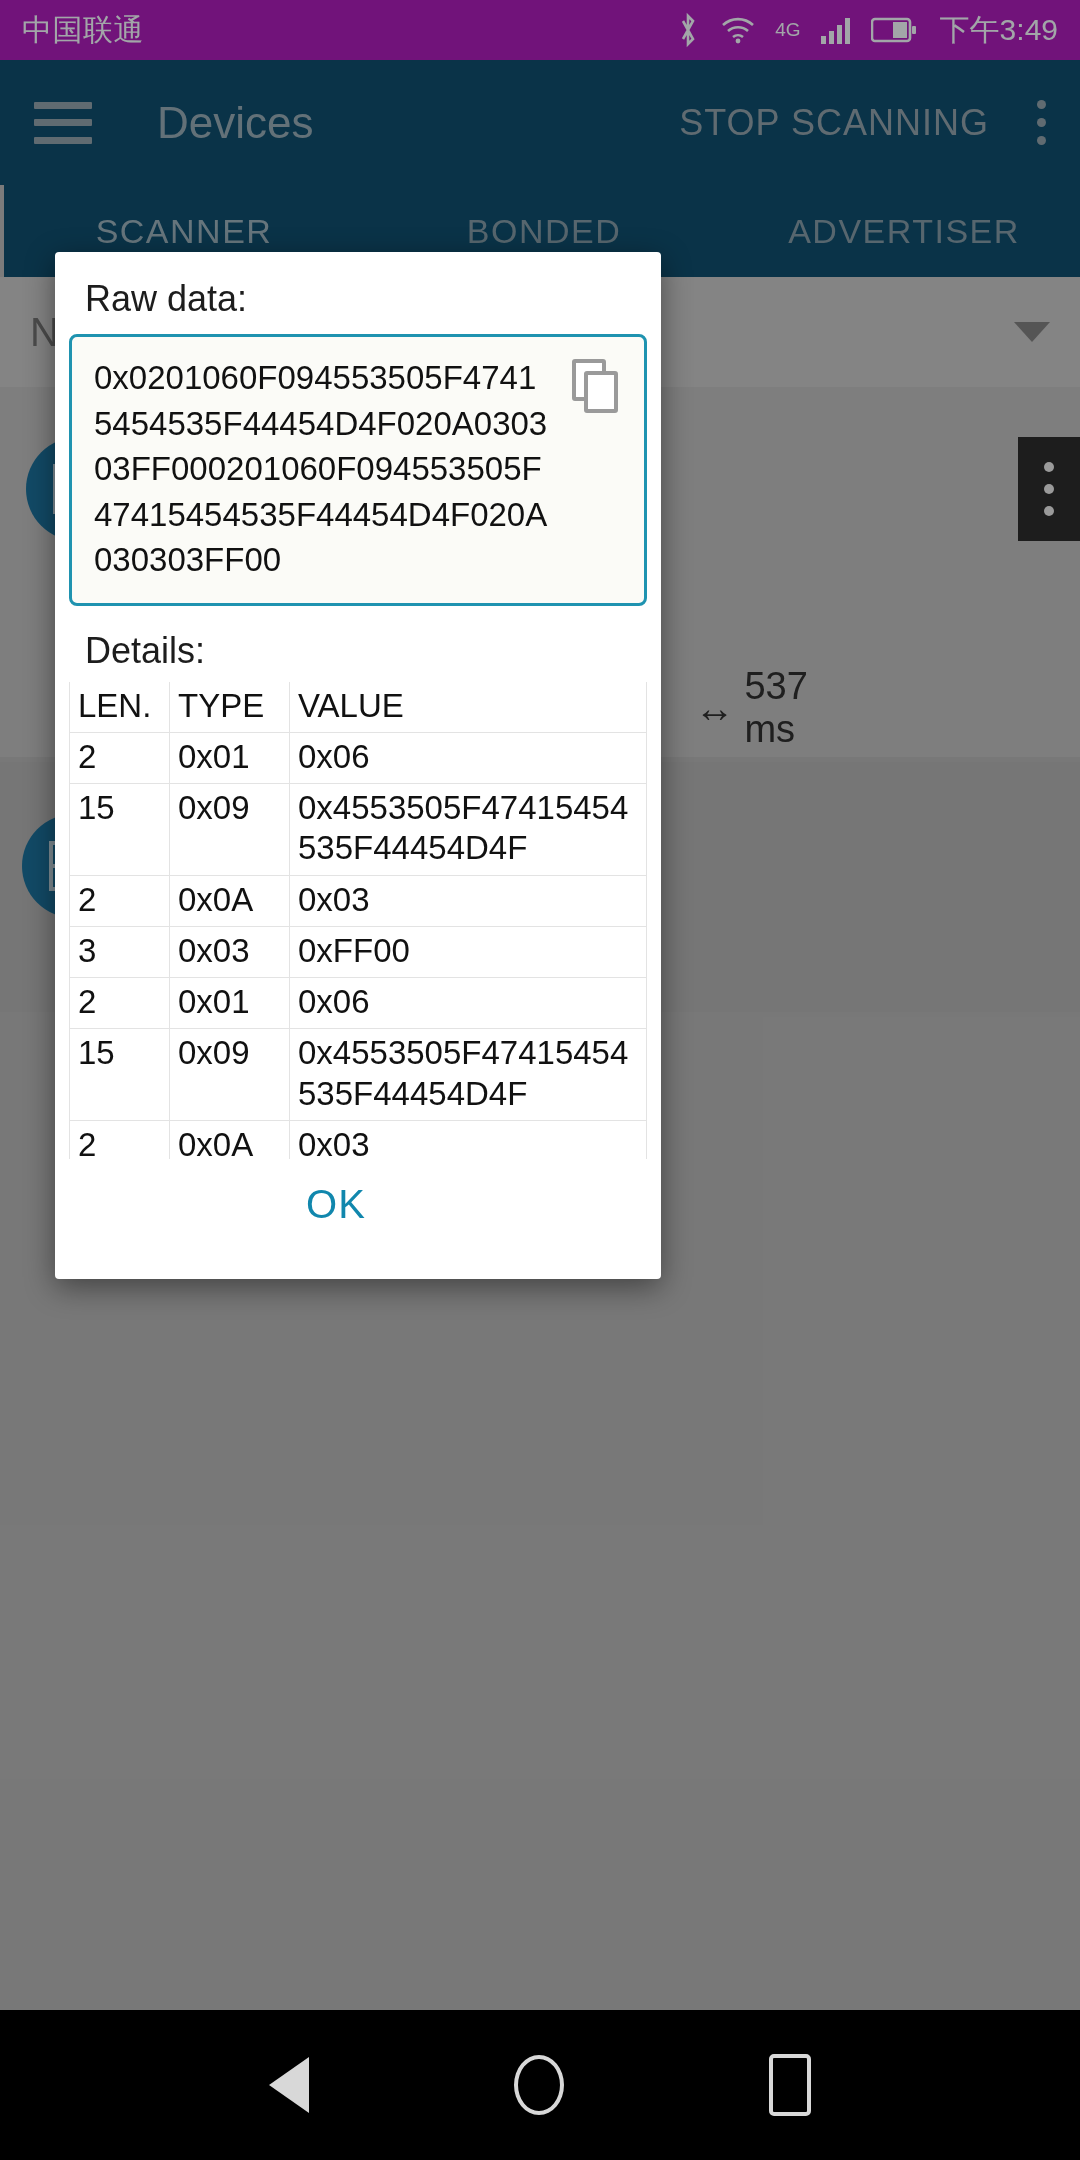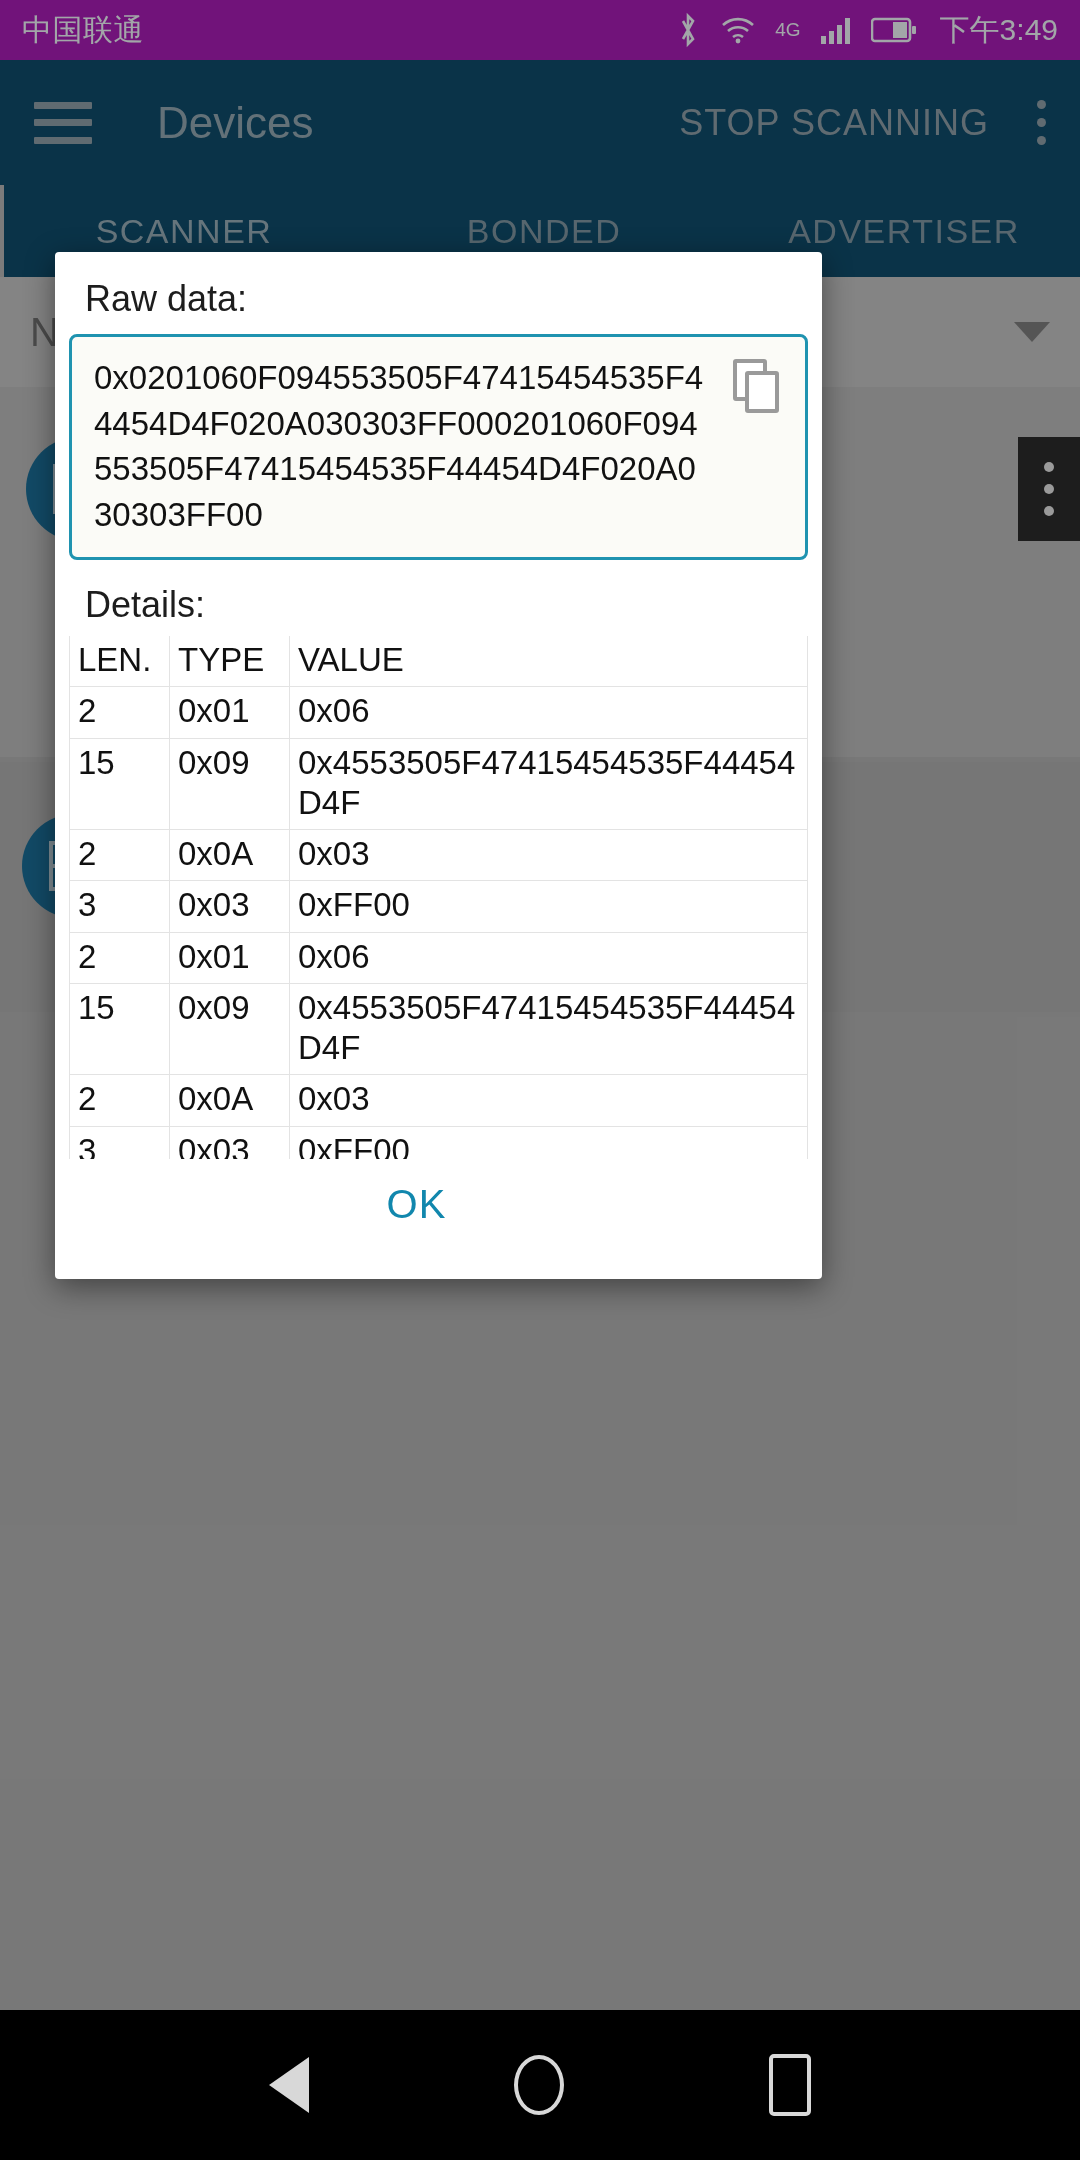--- a/index.html
+++ b/index.html
@@ -68,21 +68,21 @@
     display:flex; flex-direction:column; align-items:center; justify-content:center; gap:12px; }
   .more-btn i { width:10px; height:10px; border-radius:50%; background:#ddd; display:block; }
   .rssi-tri { width:0;height:0;border-left:30px solid transparent;
     border-bottom:32px solid #3a3a3a; margin-right:10px; }
   .arrows { font-size:40px; margin:0 10px 0 38px; color:#2d2d2d; }
 
   
   .scrim { position:absolute; inset:0; background:rgba(0,0,0,0.30); }
 
   .dialog {
-    position:absolute; left:55px; top:252px; width:767px; height:1027px;
+    position:absolute; left:55px; top:252px; width:606px; height:1027px;
     background:#ffffff; border-radius:4px;
     box-shadow:0 8px 30px rgba(0,0,0,.45);
     display:flex; flex-direction:column; overflow:hidden;
   }
   .dlg-body { padding:26px 0 0 0; flex:1; overflow:hidden; }
   .sec-label { font-size:36px; color:#1d1d1d; padding:0 30px 14px 30px; }
 
   .raw-box {
     margin:0 14px; border:3px solid #1f93b0; border-radius:8px;
     background:#fbfbf7; padding:18px 22px 20px 22px;

